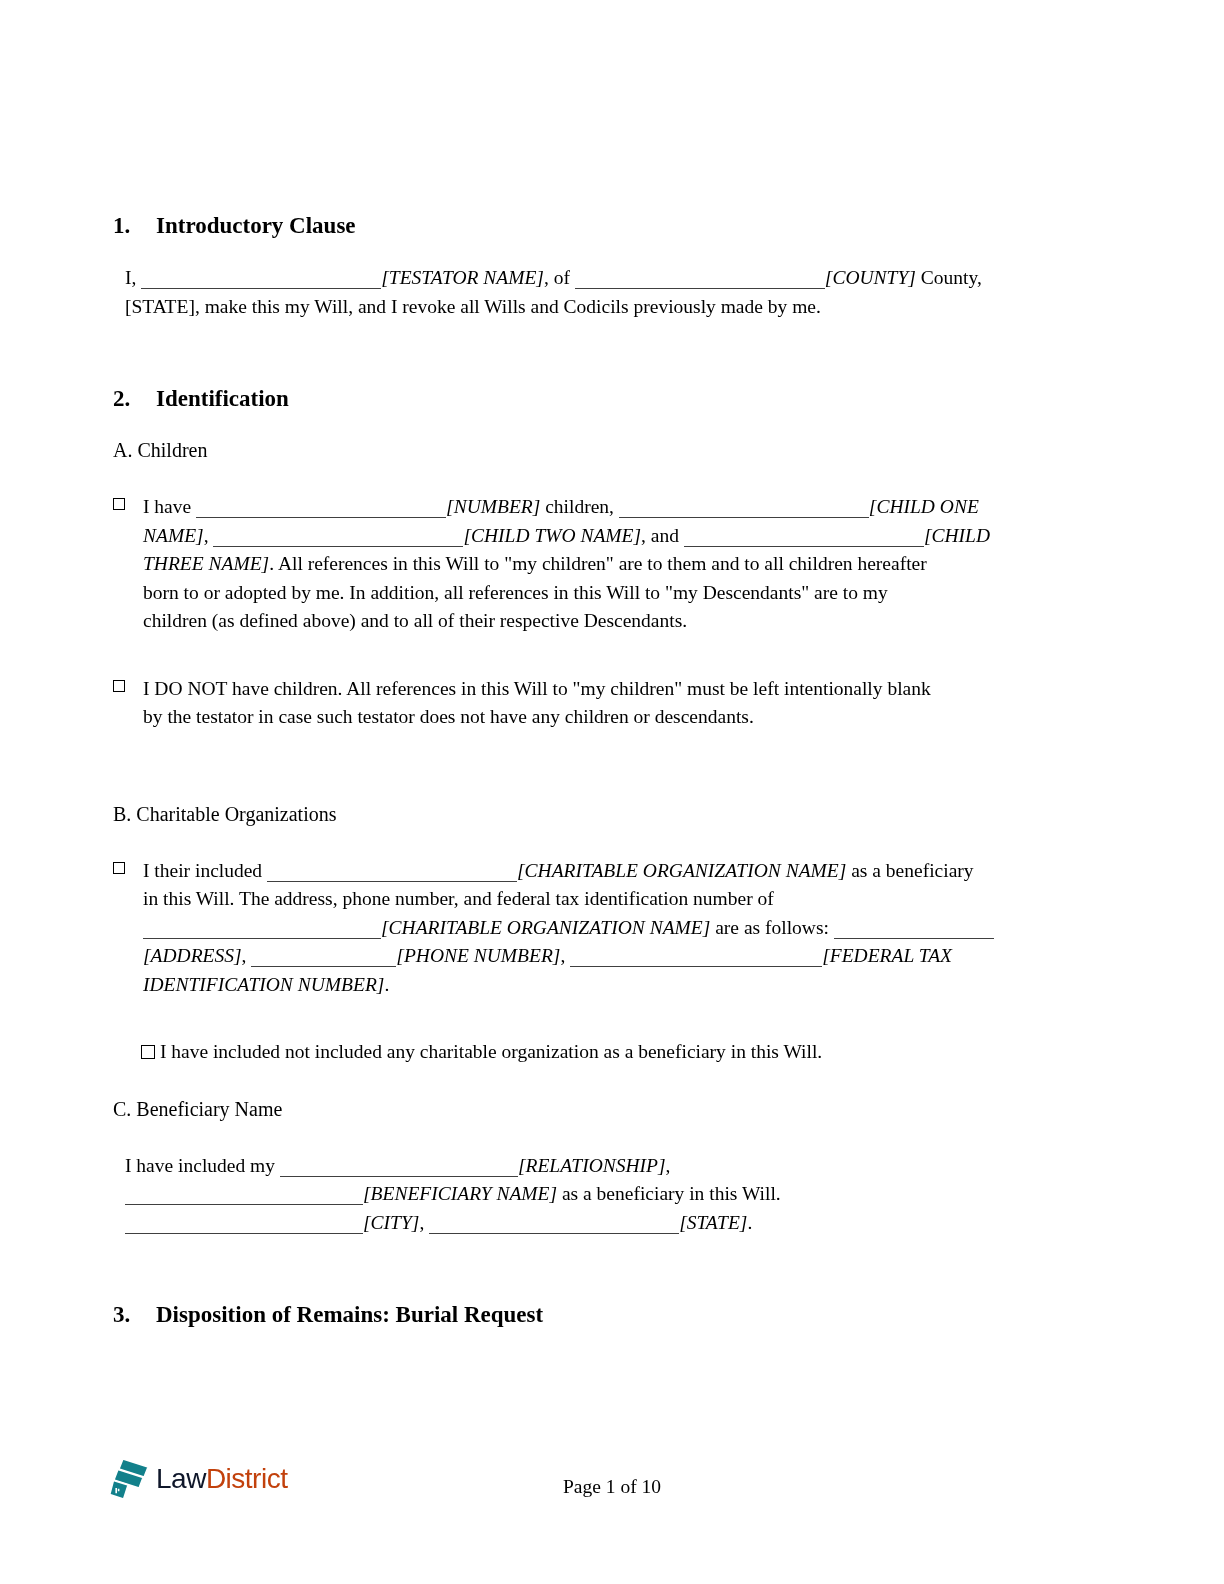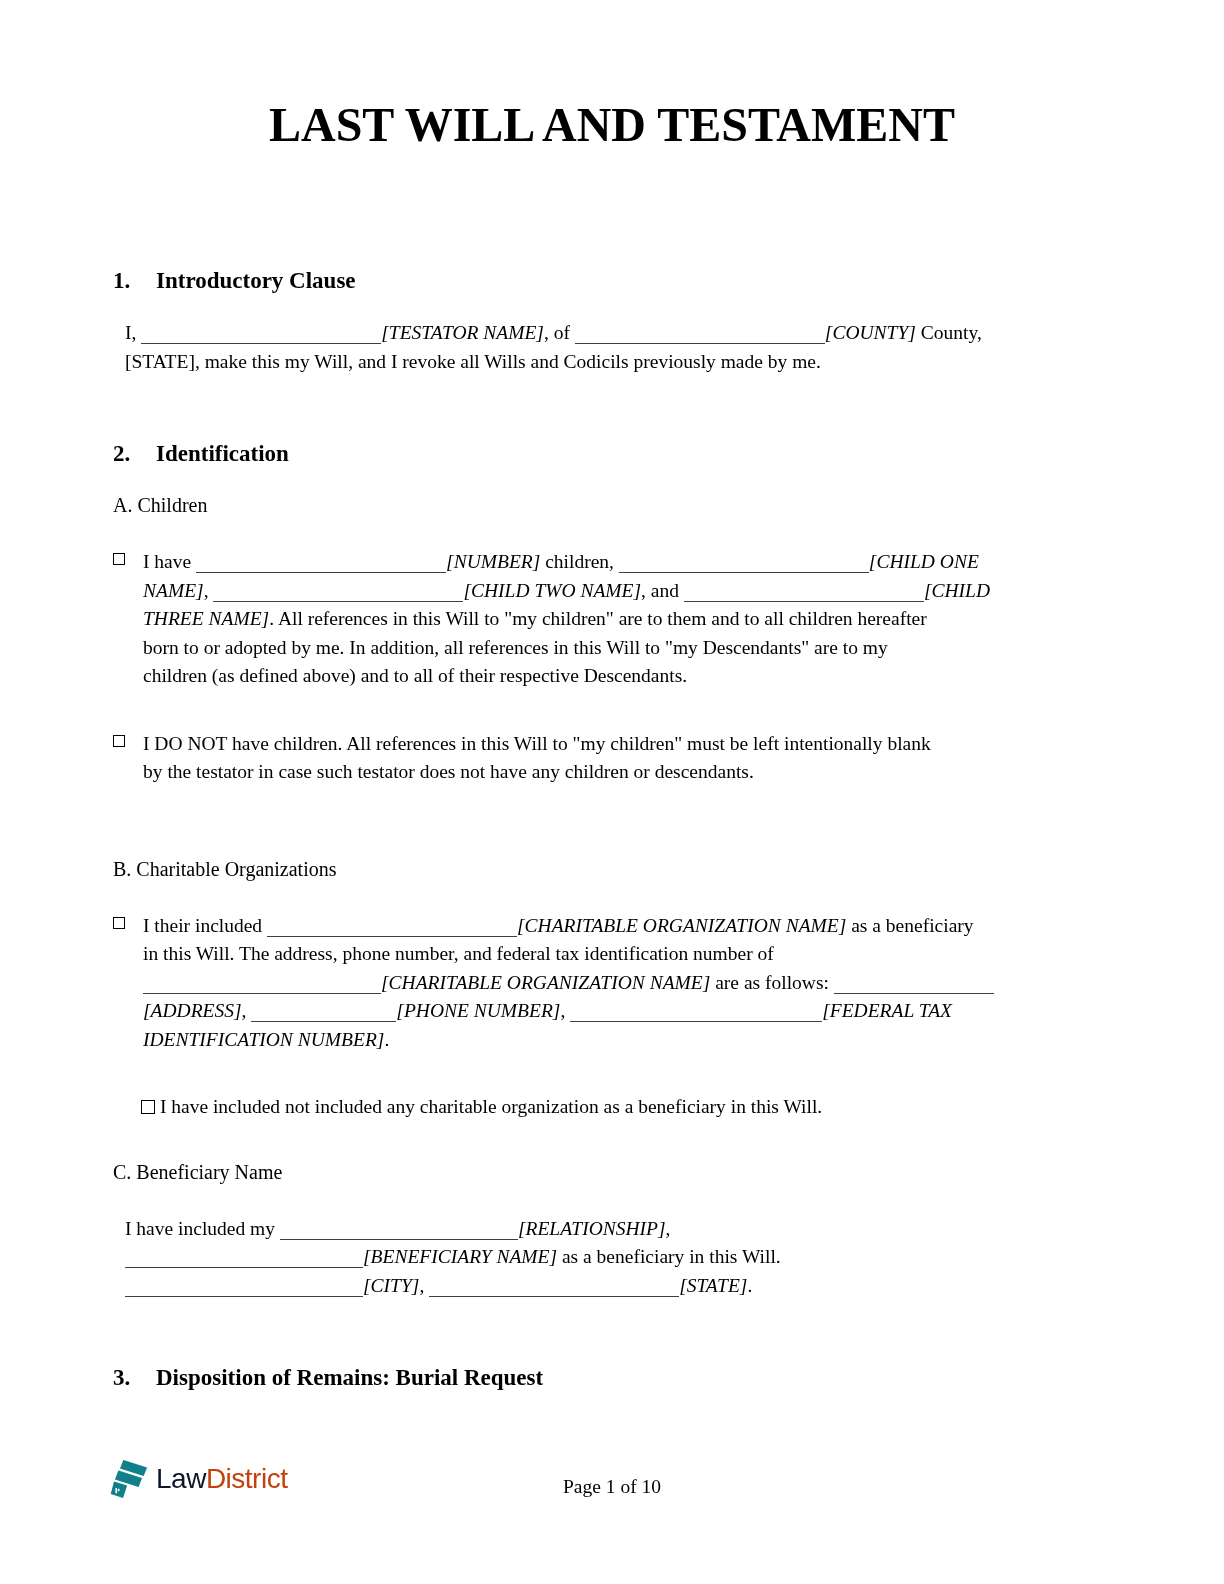--- a/index.html
+++ b/index.html
@@ -33,21 +33,21 @@
   .h-sec.first{margin-top:115px;}
   .h-num{display:inline-block;width:43px;}
   
   .sub{
     font-size:20px;
     line-height:28px;
     margin-top:68px;
     white-space:pre;
   }
   .h-sec + .sub{margin-top:23px;}
-  .sub.tight{margin-top:36px;}
+  .sub.tight{margin-top:28px;}
   
   .para{
     font-size:19.5px;
     line-height:28.5px;
     margin-top:30px;
     position:relative;
   }
   .h-sec + .para{margin-top:24px;}
   .sub + .para{margin-top:29px;}
   .para + .para{margin-top:39px;padding-left:16px;}
@@ -96,21 +96,20 @@
     font-size:19.5px;
     line-height:26px;
     white-space:pre;
   }
 </style>
 </head>
 <body>
 
 <div class="page">
 
-  <div class="doc-title">LAST WILL AND TESTAMENT</div>
 
   <div id="doc-body">
       <div class="h-sec first"><span class="h-num">1.</span><span class="h-label">Introductory Clause</span></div>
       <div class="para">
         <div class="line"><span class="t">I, </span><span class="bl" style="width: 240px;"></span><span class="it">[TESTATOR NAME]</span><span class="t">, of </span><span class="bl" style="width: 250px;"></span><span class="it">[COUNTY]</span><span class="t"> County,</span></div>
         <div class="line"><span class="t">[STATE], make this my Will, and I revoke all Wills and Codicils previously made by me.</span></div>
       </div>
       <div class="h-sec"><span class="h-num">2.</span><span class="h-label">Identification</span></div>
       <div class="sub">A. Children</div>
       <div class="para cb-super">

